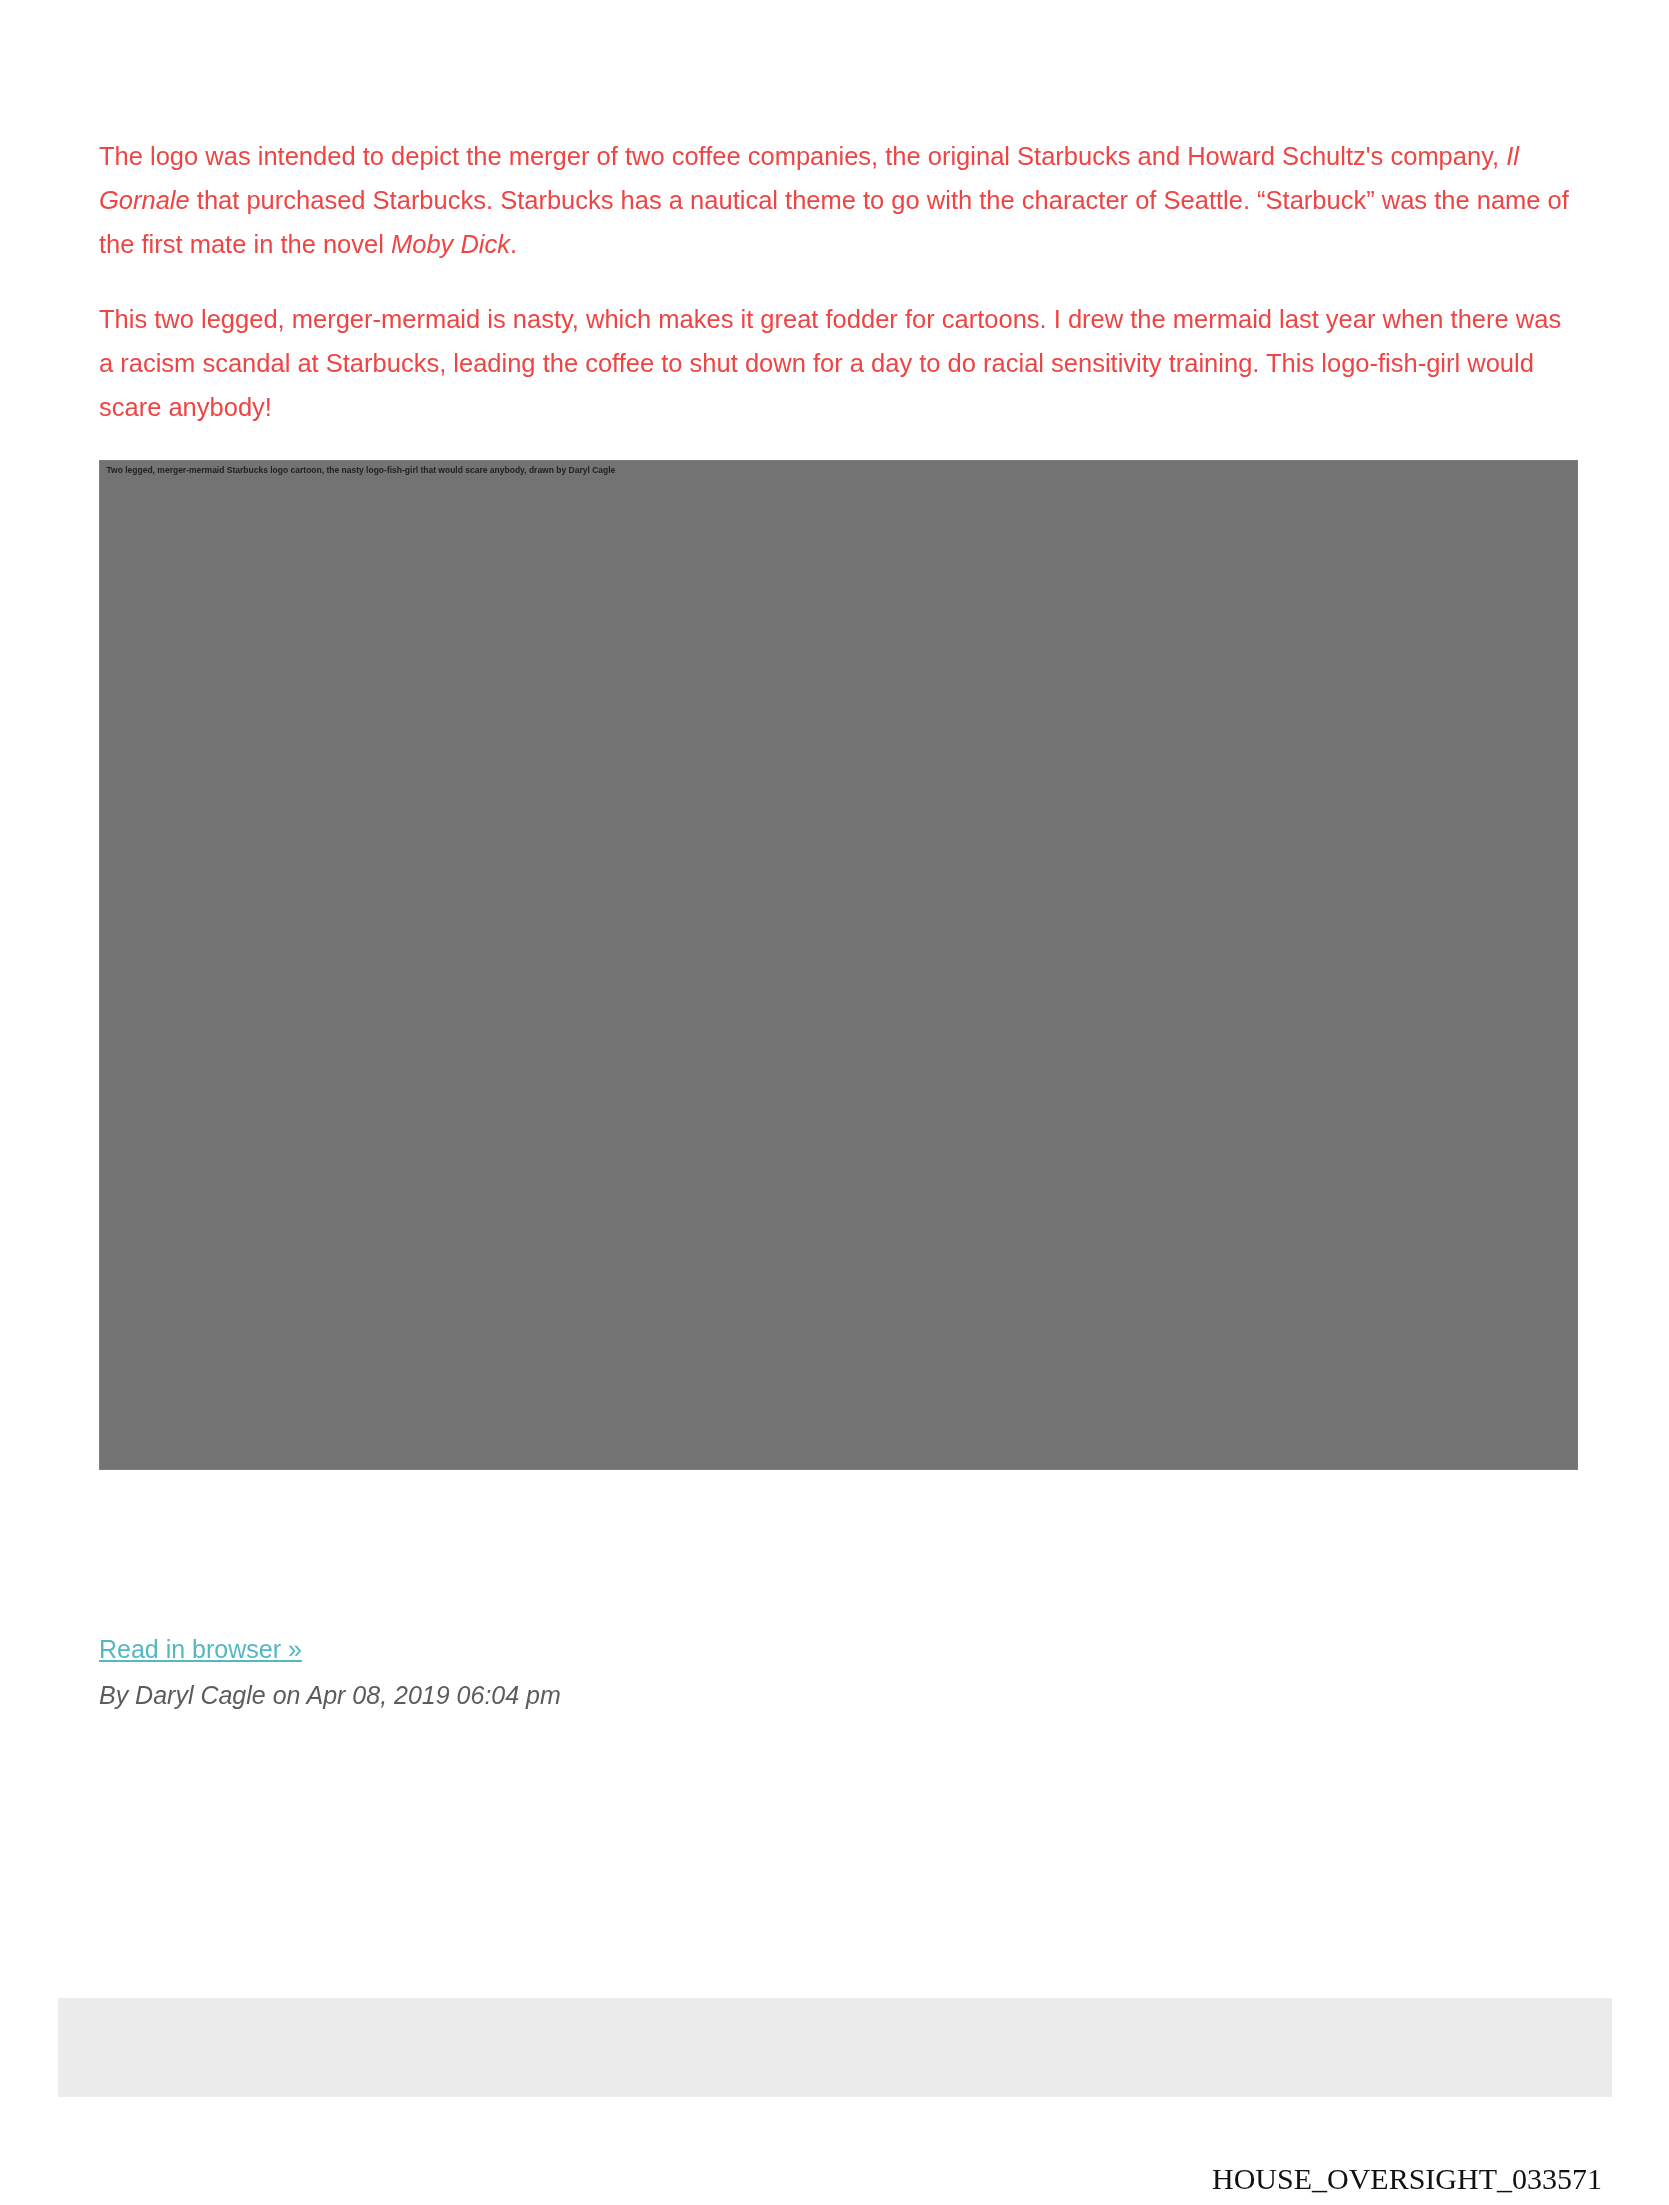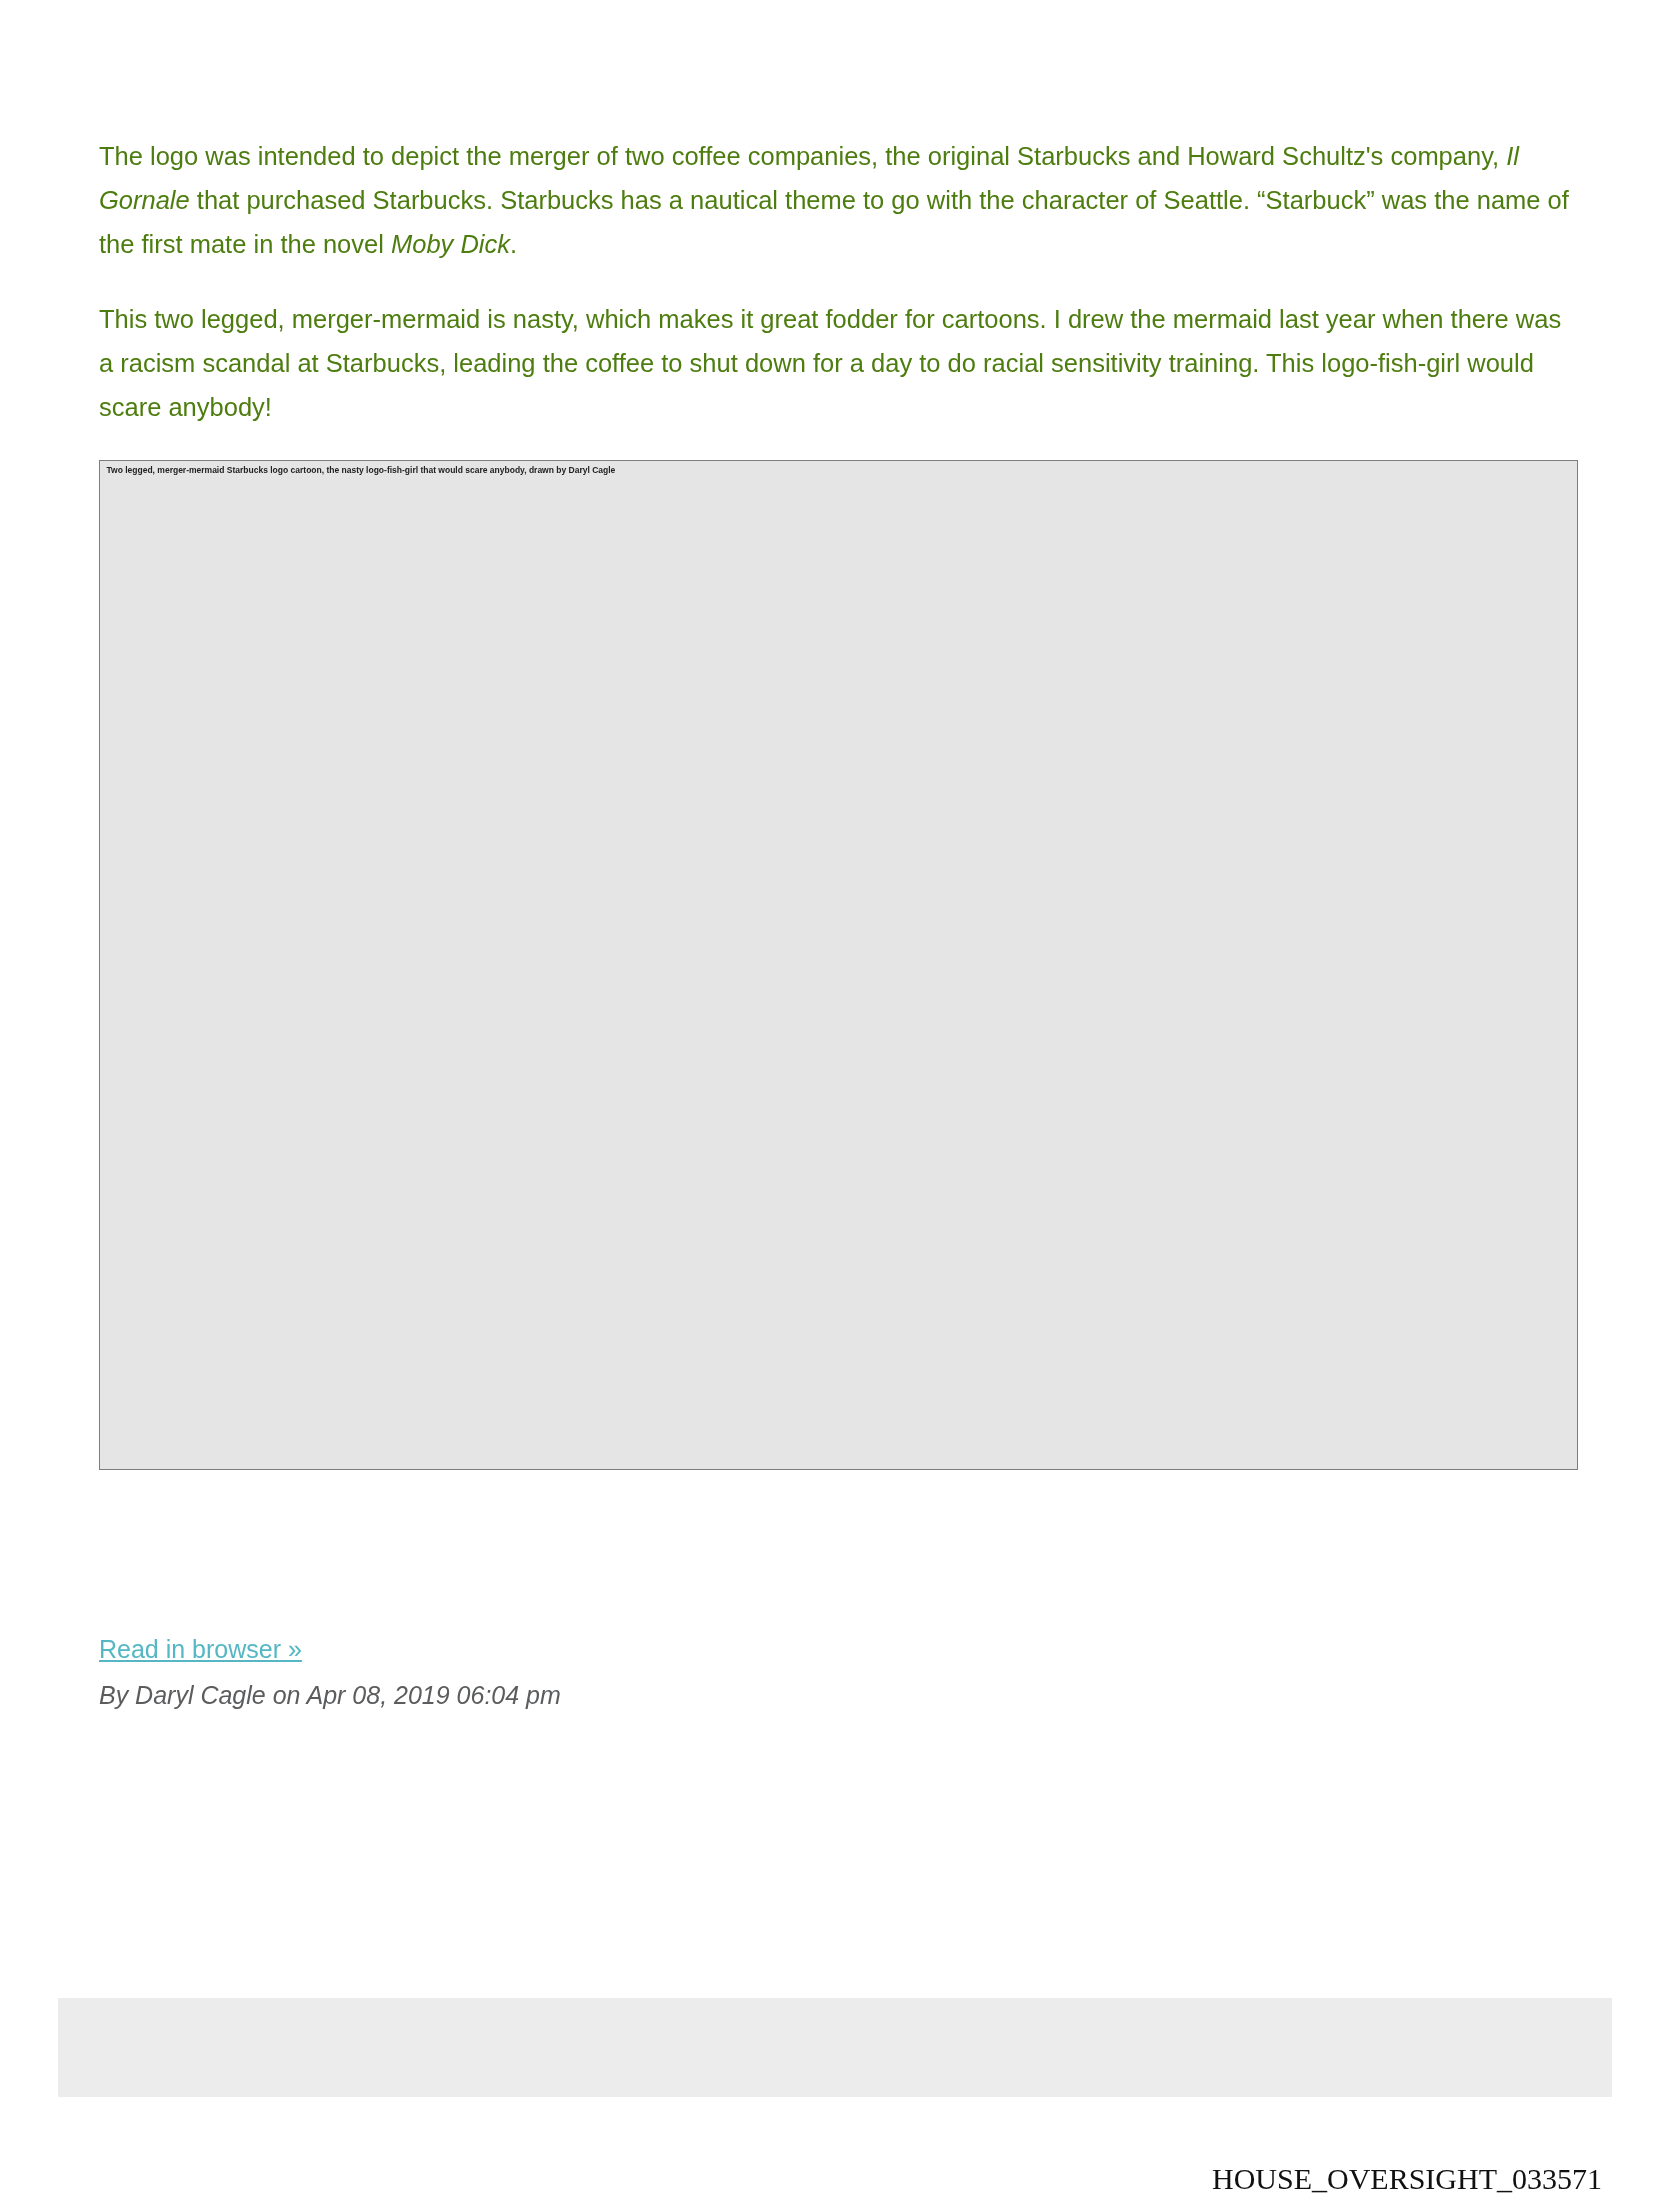--- a/index.html
+++ b/index.html
@@ -17,30 +17,30 @@
   .content {
     position: absolute;
     left: 99px;
     top: 0;
     width: 1479px;
     padding-top: 134px;
   }
   .body-text {
     font-size: 25.5px;
     line-height: 44px;
-    color: #4d7c0f;
+    color: #ef4444;
     margin-bottom: 31px;
   }
   .body-text em { font-style: italic; }
   .image-frame {
     margin-top: 11.8px;
     width: 1479px;
     height: 1010px;
     border: 1.3px solid #7d7d7d;
-    background: #e5e5e5;
+    background: #737373;
   }
   .alt-text {
     font-size: 8.5px;
     line-height: 9.8px;
     font-weight: bold;
     color: #222222;
     padding: 5.2px 0 0 6.5px;
     white-space: nowrap;
     overflow: hidden;
     max-width: 1440px;

